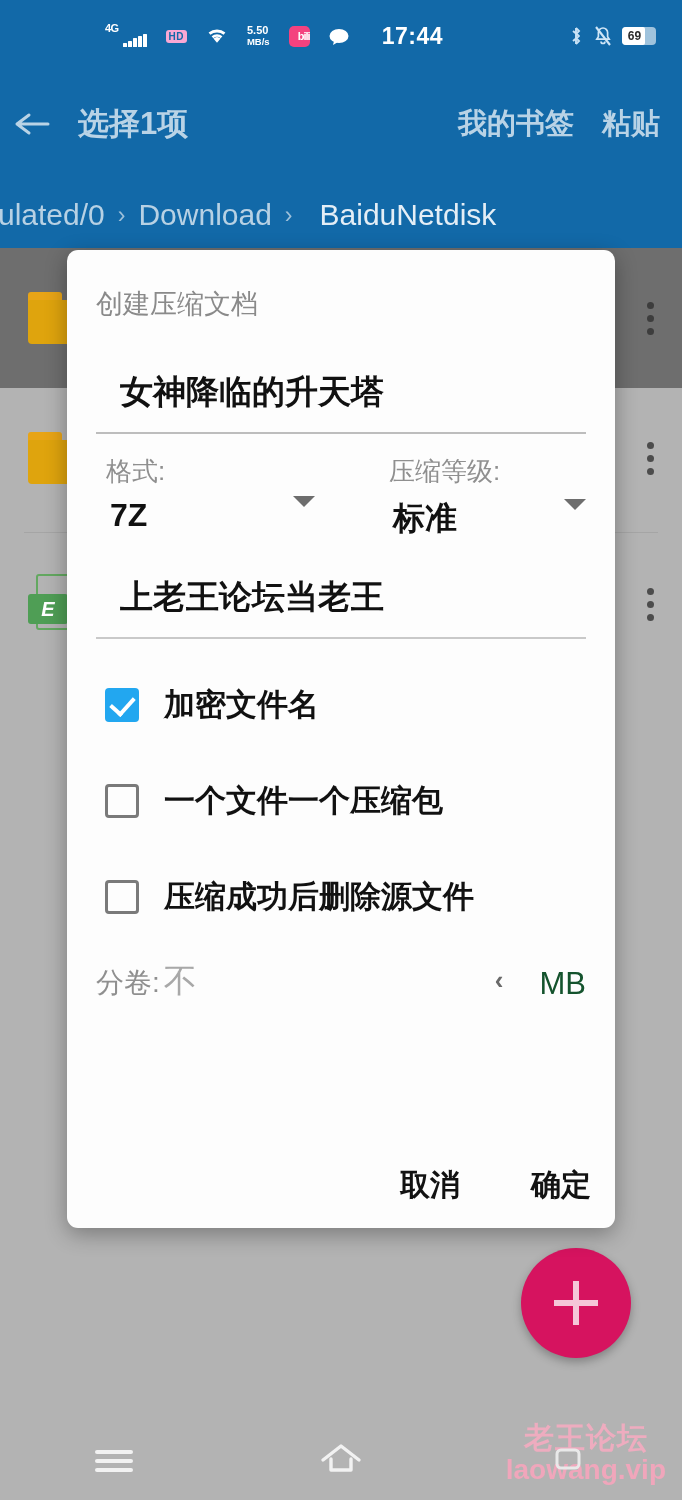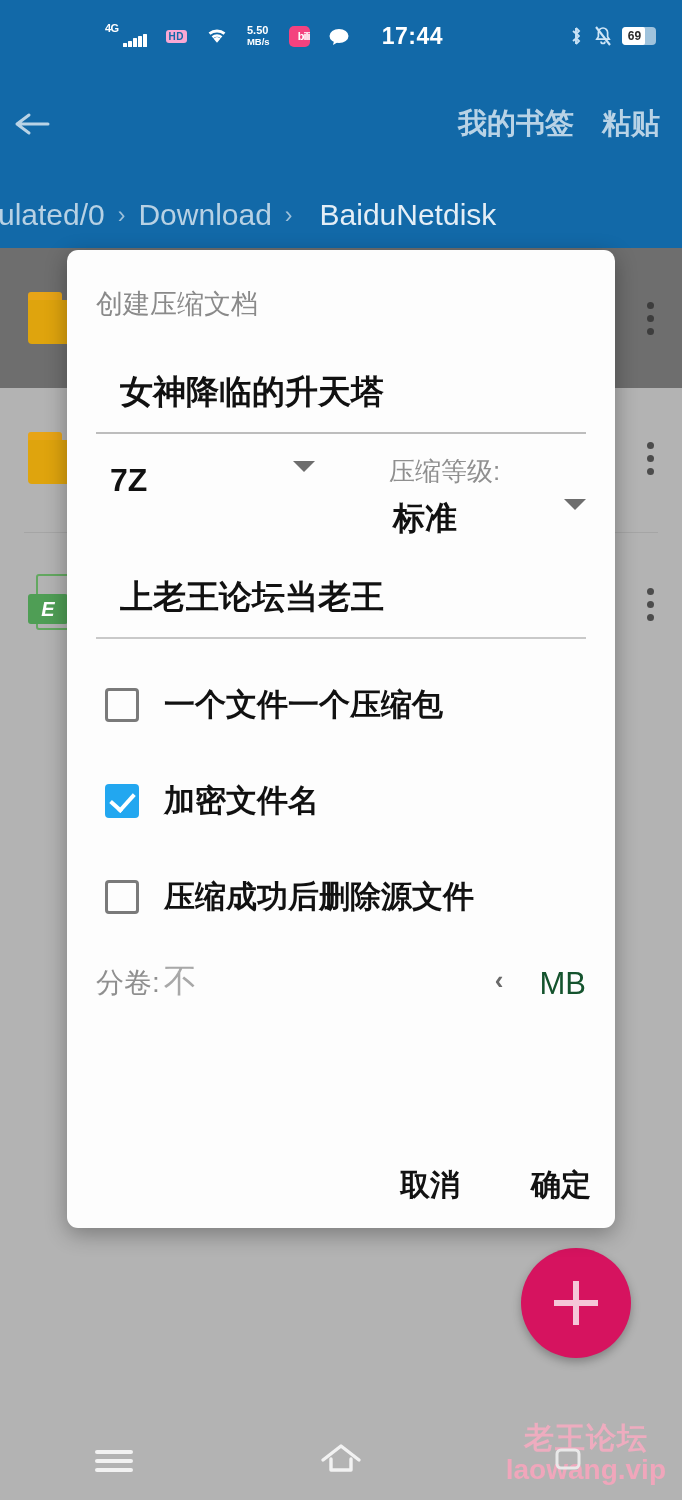--- a/index.html
+++ b/index.html
@@ -224,20 +224,21 @@
           </span>
         </div>
       </div>
 
       <div class="actionbar">
         <div class="back-arrow">
           <svg width="40" height="30" viewBox="0 0 40 30">
             <path d="M17 6 L5 15 L17 24 M5 15 L36 15" stroke="#b9d3e6" stroke-width="3" fill="none" stroke-linecap="round" stroke-linejoin="round"></path>
           </svg>
         </div>
+        <div class="ab-title">选择1项</div>
         <div class="ab-actions">
           <div class="ab-action">我的书签</div>
           <div class="ab-action">粘贴</div>
         </div>
       </div>
 
       <div class="breadcrumb">
         <span class="crumb crumb-first">ulated/0</span>
         <span class="crumb-sep">›</span>
         <span class="crumb">Download</span>
@@ -324,20 +325,21 @@
 
     <div class="dlg-title">创建压缩文档</div>
 
     <div class="name-field">
       <div class="val">女神降临的升天塔</div>
       <div class="underline"></div>
     </div>
 
     <div class="spin-row">
       <div class="spin">
+        <div class="lbl">格式:</div>
         <div class="pick">
           <span class="v">7Z</span>
           <span class="caret"><span class="caret-dn"></span></span>
         </div>
       </div>
       <div class="spin second">
         <div class="lbl">压缩等级:</div>
         <div class="pick">
           <span class="v">标准</span>
           <span class="caret"><span class="caret-dn"></span></span>
@@ -345,26 +347,26 @@
       </div>
     </div>
 
     <div class="pw-field">
       <div class="val">上老王论坛当老王</div>
       <div class="underline thin"></div>
     </div>
 
     <div class="check-list">
       <div class="check-item">
+        <span class="cb on"></span>
+        <span class="txt">加密文件名</span>
+      </div>
+      <div class="check-item">
         <span class="cb off"></span>
         <span class="txt">一个文件一个压缩包</span>
-      </div>
-      <div class="check-item">
-        <span class="cb on"></span>
-        <span class="txt">加密文件名</span>
       </div>
       <div class="check-item">
         <span class="cb off"></span>
         <span class="txt">压缩成功后删除源文件</span>
       </div>
     </div>
 
     <div class="split-row">
       <span class="lbl">分卷:</span>
       <span class="split-input">

